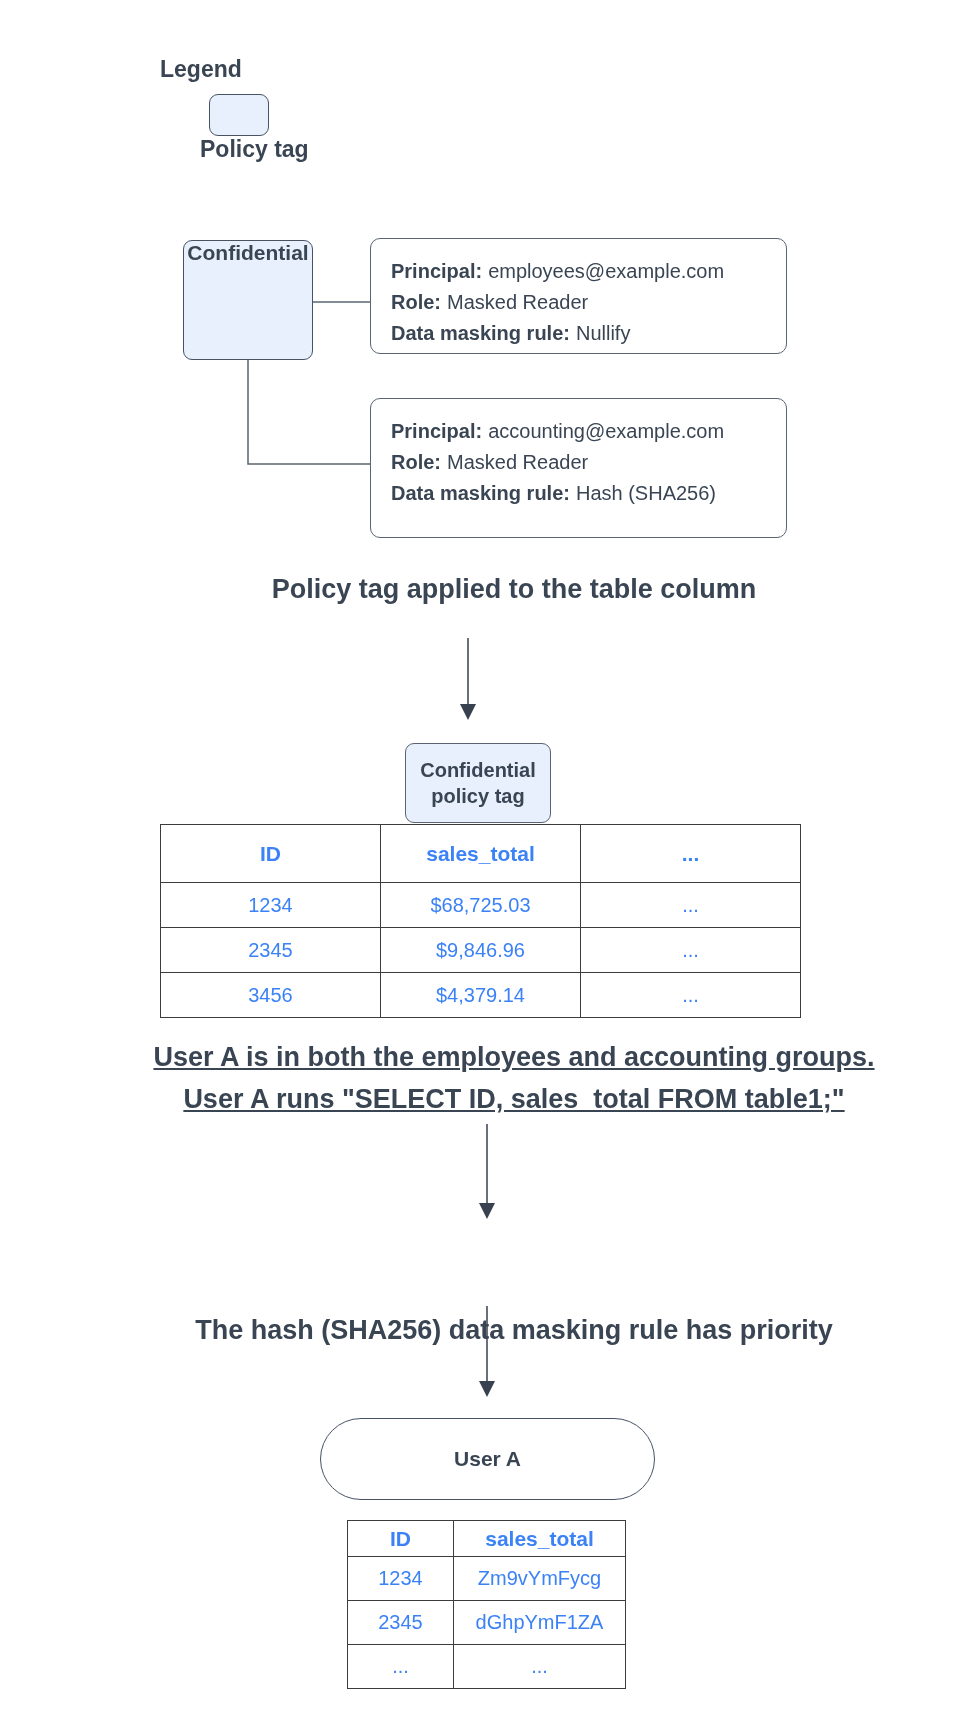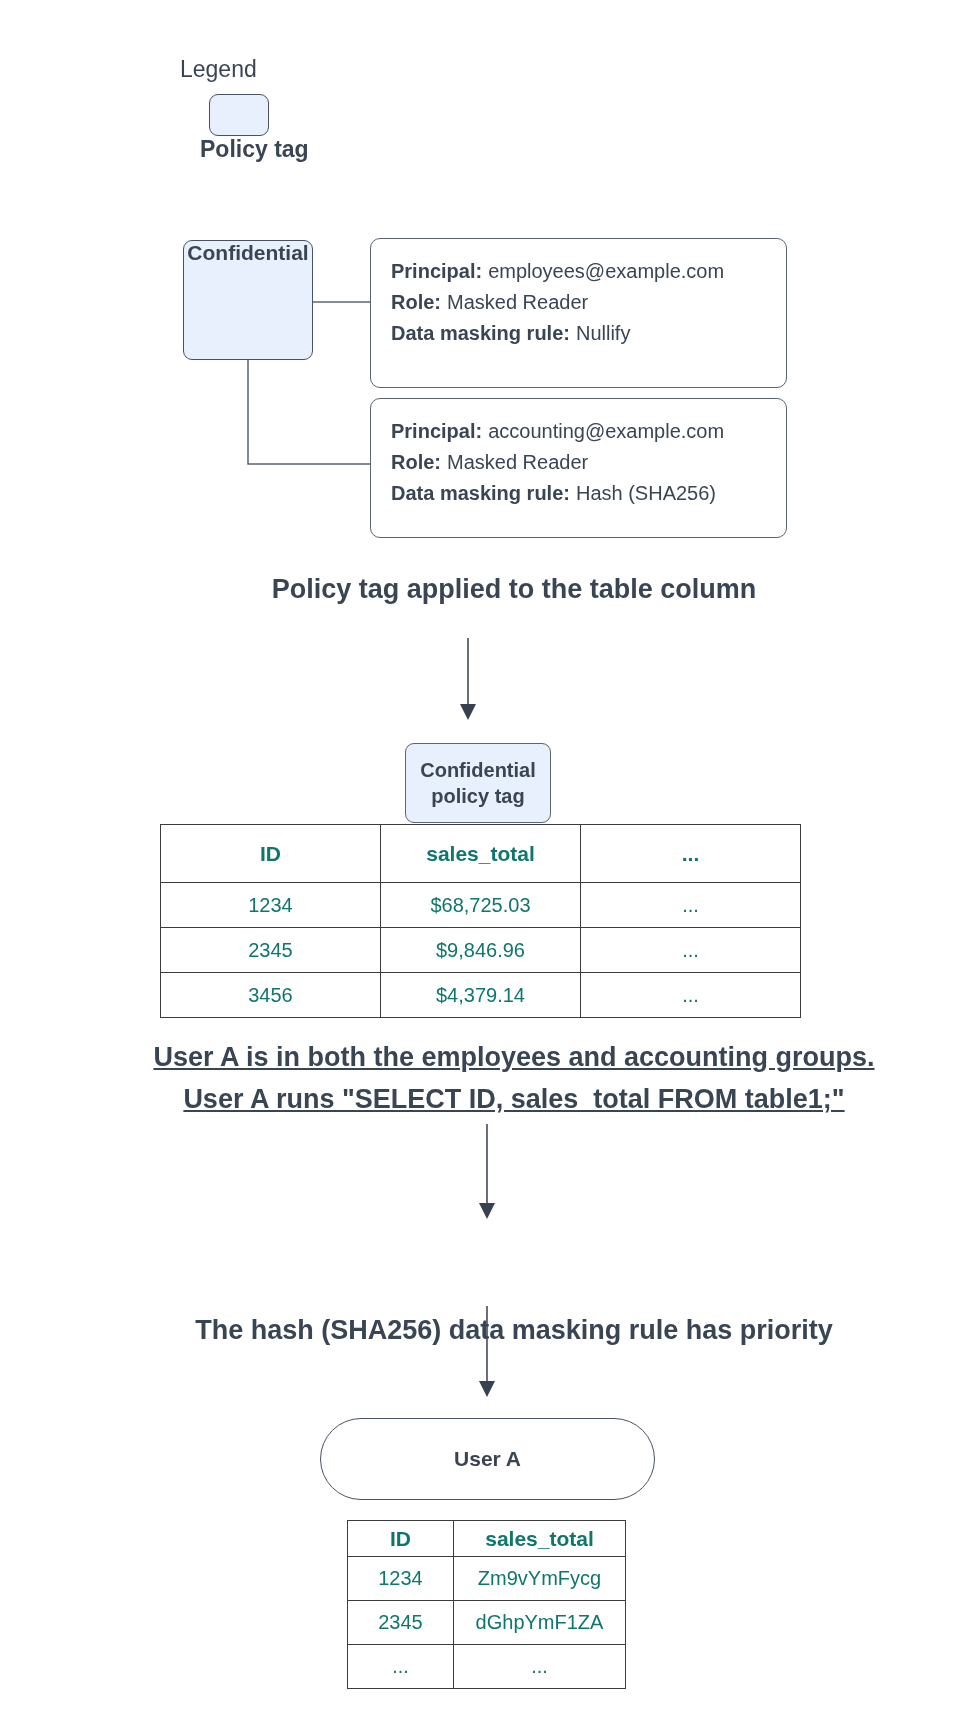--- a/index.html
+++ b/index.html
@@ -9,22 +9,22 @@
     height: 1732px;
     background: #ffffff;
     font-family: "Liberation Sans", sans-serif;
     color: #3a4554;
     overflow: hidden;
   }
   .abs { position: absolute; }
 
   
   .legend-title {
-    left: 180px; top: 56px;
-    font-size: 23px; font-weight: normal;
+    left: 160px; top: 56px;
+    font-size: 23px; font-weight: bold;
   }
   .legend-row { display: flex; align-items: center; }
   .legend-row-1 { left: 170px; top: 94px; flex-direction: column; }
   .legend-row-2 { left: 170px; top: 144px; }
   .swatch {
     width: 58px; height: 40px;
     border: 1.5px solid #475363;
     border-radius: 9px;
     background: #ffffff;
     flex: none;
@@ -49,21 +49,21 @@
   .policy-box {
     left: 370px; width: 417px;
     background: #ffffff;
     border: 1px solid #5a6472;
     border-radius: 10px;
     box-sizing: border-box;
     padding: 17px 20px 0 20px;
     font-size: 20px;
     line-height: 31px;
   }
-  .policy-box-1 { top: 238px; height: 150px; }
+  .policy-box-1 { top: 238px; height: 116px; }
   .policy-box-2 { top: 398px; height: 140px; }
   .policy-box .lbl { font-weight: bold; }
   .policy-box .val { margin-left: 0.3em; }
 
   
   .big-heading {
     left: 0; width: 964px;
     text-align: center;
     font-size: 27px; font-weight: bold;
     line-height: 42px;
@@ -84,21 +84,21 @@
     text-align: center;
     font-size: 20px; font-weight: bold; line-height: 26px;
     z-index: 2;
     padding: 2px 6px;
   }
 
   
   table.data-table {
     border-collapse: collapse;
     background: #ffffff;
-    color: #0f766e;
+    color: #3b82f6;
     table-layout: fixed;
   }
   table.data-table th, table.data-table td {
     border: 1px solid #3c3c3c;
     text-align: center;
     padding: 0;
     font-size: 20px;
   }
   table.data-table th { font-weight: bold; font-size: 21px; }
 

